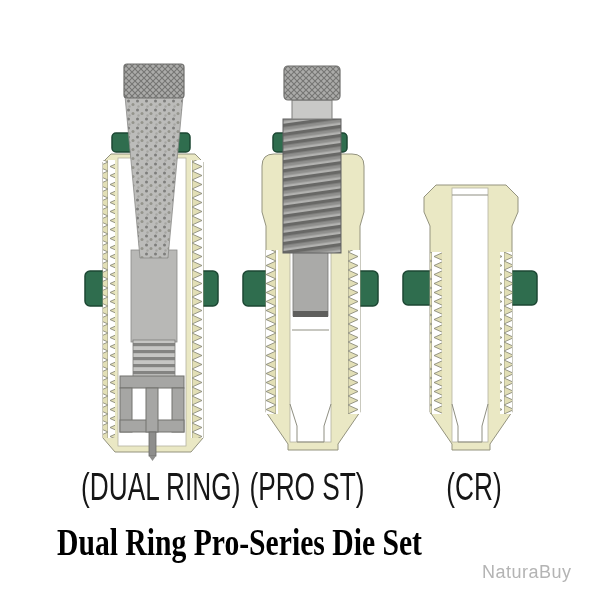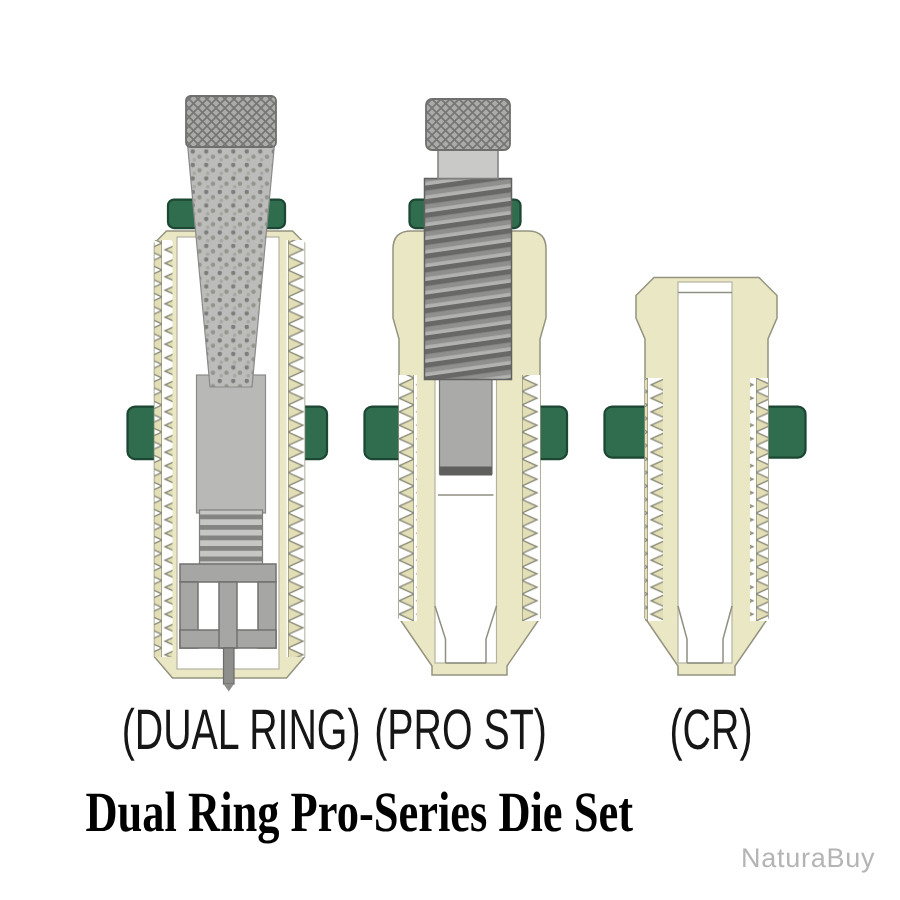--- a/index.html
+++ b/index.html
@@ -43,21 +43,21 @@
     font-weight: 700;
     font-size: 38px;
     line-height: 44px;
     color: #000000;
     white-space: nowrap;
     transform: scaleX(0.78);
     transform-origin: left center;
   }
   .watermark {
     position: absolute;
-    left: 494px;
+    left: 482px;
     top: 562px;
     font-size: 18px;
     line-height: 20px;
     font-weight: 400;
     color: #b4b4b4;
     letter-spacing: 0.5px;
     white-space: nowrap;
   }
 </style>
 </head>

